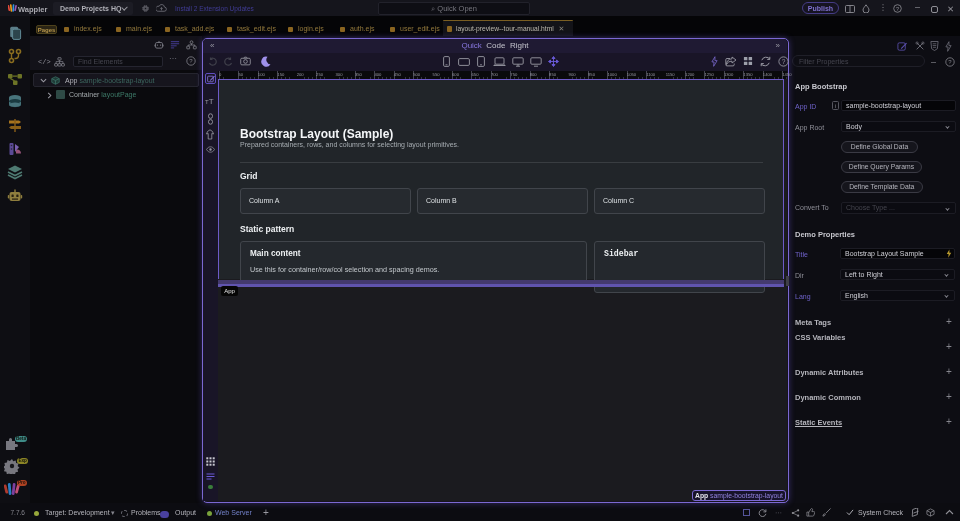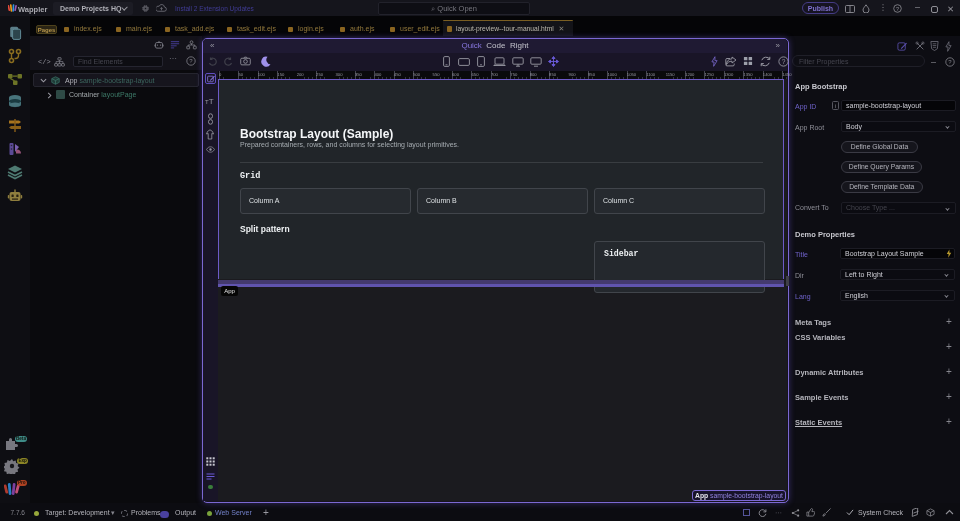--- a/index.html
+++ b/index.html
@@ -350,21 +350,21 @@
 
   <span class="rowlabel purlabel" style="top:256.5px;">Lang</span>
   <div class="field select" style="top:253.5px; left:50px;">English<span class="caret"></span></div>
 
   <div class="sechead" style="top:281.5px; color:#b5b5bc;">Meta Tags</div>
     <span class="plus" style="top:281.5px;">+</span>
   <div class="sechead" style="top:297px; color:#b5b5bc;">CSS Variables</div>
     <span class="plus" style="top:306.5px;">+</span>
   <div class="sechead" style="top:332px; color:#b5b5bc;">Dynamic Attributes</div>
     <span class="plus" style="top:332px;">+</span>
-  <div class="sechead" style="top:357px; color:#b5b5bc;">Sample Events</div>
+  <div class="sechead" style="top:357px; color:#b5b5bc;">Dynamic Common</div>
     <span class="plus" style="top:357px;">+</span>
   <div class="sechead" style="top:382px; color:#b5b5bc;text-decoration:underline;">Static Events</div>
     <span class="plus" style="top:382px;">+</span>
 </div>
 
 <div id="statusbar">
   <span id="version">7.7.6</span>
   <span class="dot" style="left:34px; background:#97a83b;"></span>
   <span class="sbtxt" style="left:45px;">Target: Development</span>
   <span class="sbtxt" style="left:111px; color:#85858d;">▾</span>
@@ -556,25 +556,29 @@
       <span class="rl" style="left:545.3px">1400</span>
       <span class="rl" style="left:564.7px">1450</span>
     </div>
 
   <div id="canvas">
     <div id="page">
       <div id="bpc">
         <h1>Bootstrap Layout (Sample)</h1>
         <div class="lead">Prepared containers, rows, and columns for selecting layout primitives.</div>
         <div class="hr"></div>
-        <div class="h2" style="top:56.5px;font-family:Liberation Mono, monospace;">Grid</div>
+        <div class="h2" style="top:56.5px;">Grid</div>
         <div class="colbox" style="left:0px;">Column A</div>
         <div class="colbox" style="left:177px;">Column B</div>
         <div class="colbox" style="left:354px;">Column C</div>
-        <div class="h2" style="top:110px;">Split pattern</div>
+        <div class="h2" style="top:110px;">Static pattern</div>
+        <div class="bigbox" style="left:0px; width:346.5px; height:46px;">
+          <div class="t">Main content</div>
+          <div class="d">Use this for container/row/col selection and spacing demos.</div>
+        </div>
         <div class="bigbox" style="left:354px; width:171px; height:52px;font-family:Liberation Mono, monospace;">
           <div class="t">Sidebar</div>
         </div>
       </div>
     </div>
     <div style="position:absolute; left:0; top:201.2px; width:566.9px; height:3.3px; background:#443a6e;"></div>
     <div style="position:absolute; left:0; top:204.5px; width:566.9px; height:3.3px; background:#6054ae;"></div>
     <div style="position:absolute; right:-1.5px; top:197px; width:3px; height:10px; background:#3f3f47;"></div>
     <div id="applabel">App</div>
     <div id="dbadge"><b>App</b> sample-bootstrap-layout</div>

